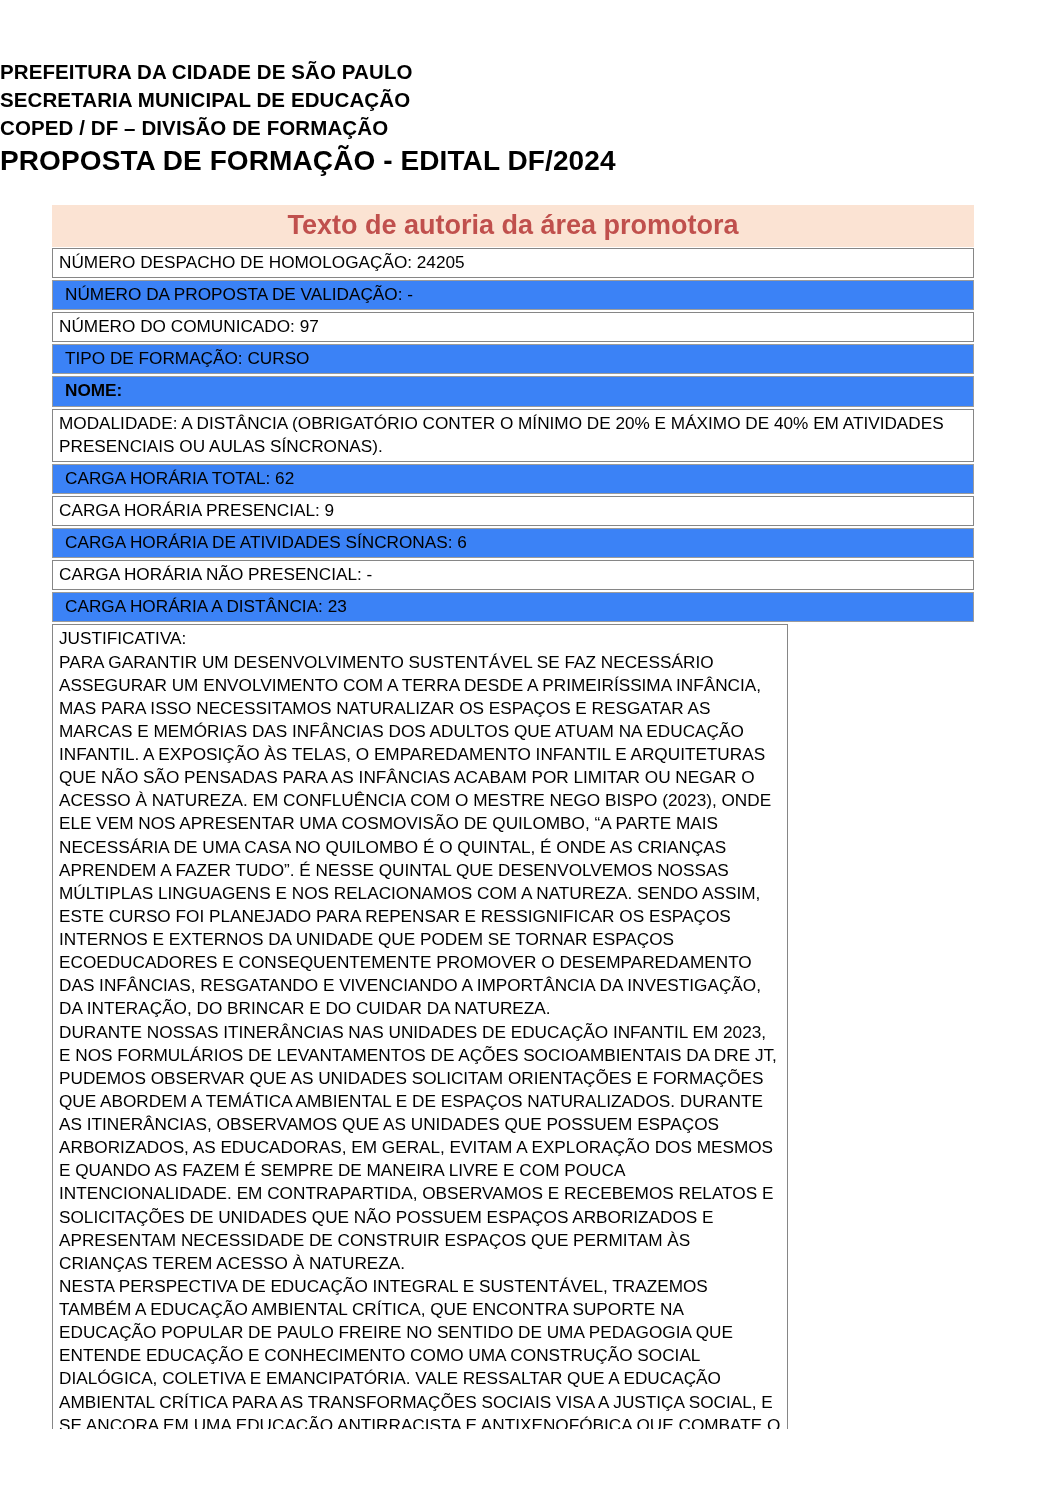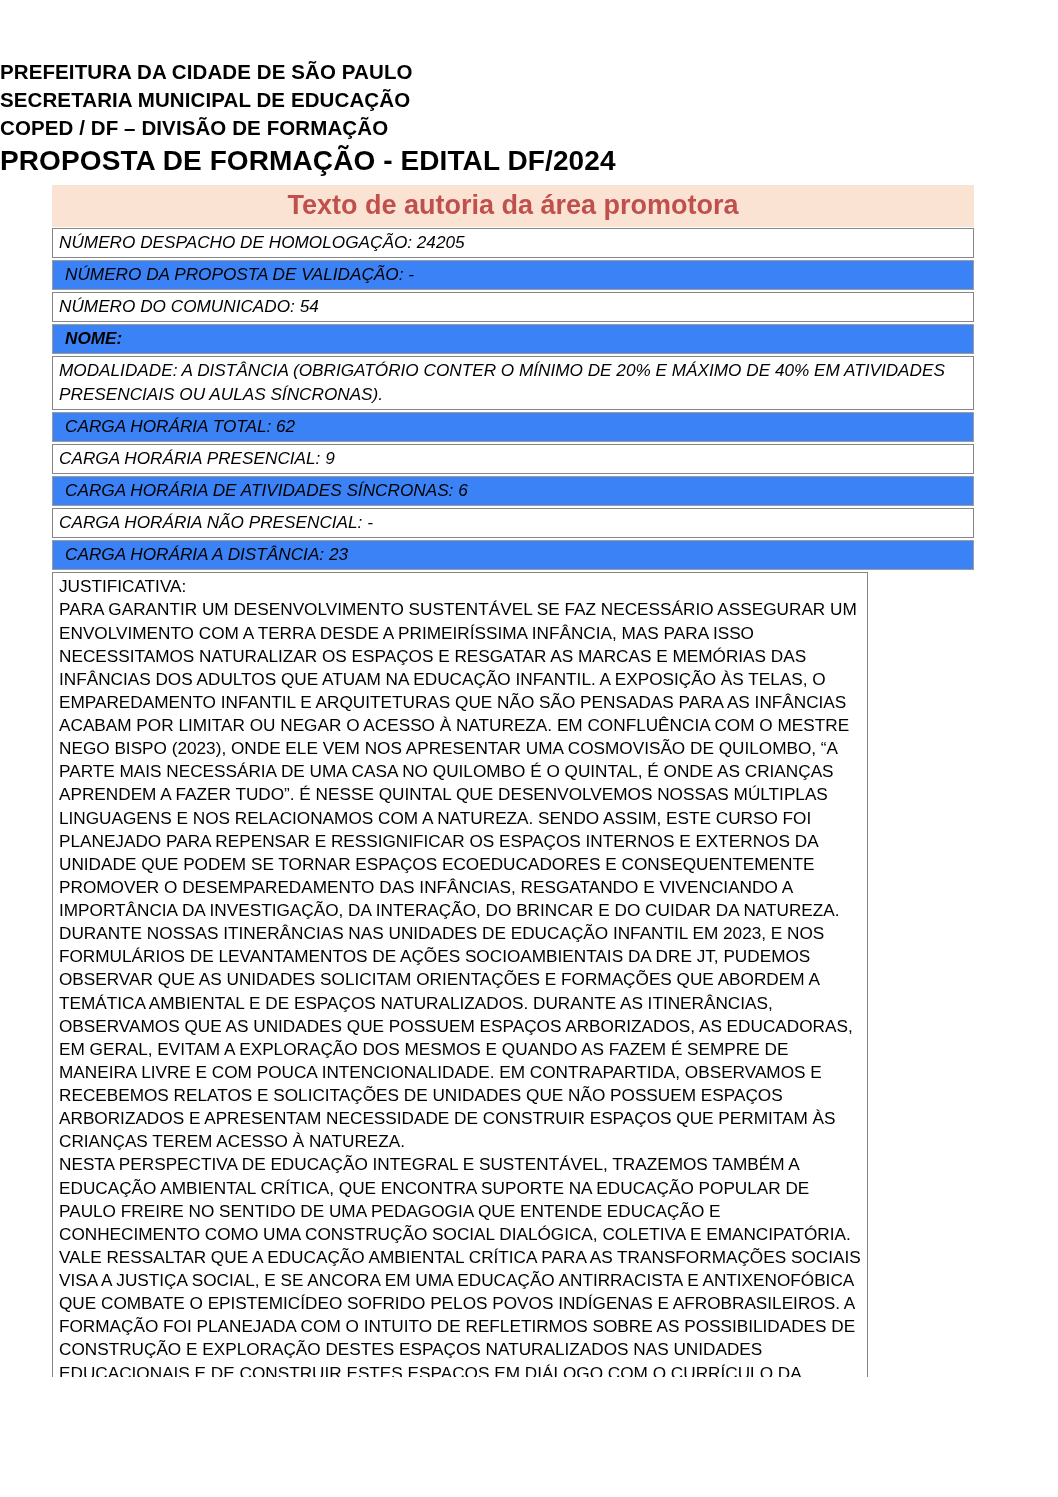--- a/index.html
+++ b/index.html
@@ -38,33 +38,32 @@
     letter-spacing: 0.1px;
   }
   .doc-header .hline.big {
     font-size: 28px;
   }
 
   
   .tbl {
     width: 922px;
     margin-left: 52px;
-    margin-top: 4px;
+    margin-top: 24px;
   }
 
   .row {
     box-sizing: border-box;
     border: 1px solid #868686;
     padding: 2px 5px 3px 6px;
     font-size: 17.2px;
     line-height: 1.345;
     margin-bottom: 2px;
     background: #ffffff;
     word-wrap: break-word;
-    font-style: italic;
   }
   .row.peach {
     background: #3b82f6;
     border-color: #9c9c9c;
     padding-left: 12px;
   }
   .row.bold {
     font-weight: bold;
   }
 
@@ -83,21 +82,21 @@
 
   
   .just-block {
     box-sizing: border-box;
     border: 1px solid #868686;
     border-bottom: none;
     background: #ffffff;
     padding: 2px 6px 0 6px;
     font-size: 17.2px;
     line-height: 1.345;
-    width: 816px;
+    width: 736px;
     margin-left: 0;
     height: 805px;
     overflow: hidden;
   }
   .just-block p {
     margin: 0;
     padding: 0;
     text-align: left;
   }
   .just-label {
@@ -116,21 +115,22 @@
     <span class="hline">COPED / DF – DIVISÃO DE FORMAÇÃO</span>
     <span class="hline big">PROPOSTA DE FORMAÇÃO - EDITAL DF/2024</span>
   </div>
 
   <div class="tbl">
 
     <div class="banner">Texto de autoria da área promotora</div>
 
     <div class="row">NÚMERO DESPACHO DE HOMOLOGAÇÃO:  24205</div>
     <div class="row peach">NÚMERO DA PROPOSTA DE VALIDAÇÃO:  -</div>
-    <div class="row">NÚMERO DO COMUNICADO: 54</div>
+    <div class="row">NÚMERO DO COMUNICADO: 97</div>
+    <div class="row peach">TIPO DE FORMAÇÃO: CURSO</div>
 
 
     <div class="row peach bold">
       <div>NOME:</div>
     </div>
 
     <div class="row">MODALIDADE: A DISTÂNCIA (OBRIGATÓRIO CONTER O MÍNIMO DE 20% E MÁXIMO DE 40% EM ATIVIDADES PRESENCIAIS OU AULAS SÍNCRONAS).</div>
     <div class="row peach">CARGA HORÁRIA TOTAL: 62</div>
     <div class="row">CARGA HORÁRIA PRESENCIAL: 9</div>
     <div class="row peach">CARGA HORÁRIA DE ATIVIDADES SÍNCRONAS: 6</div>

